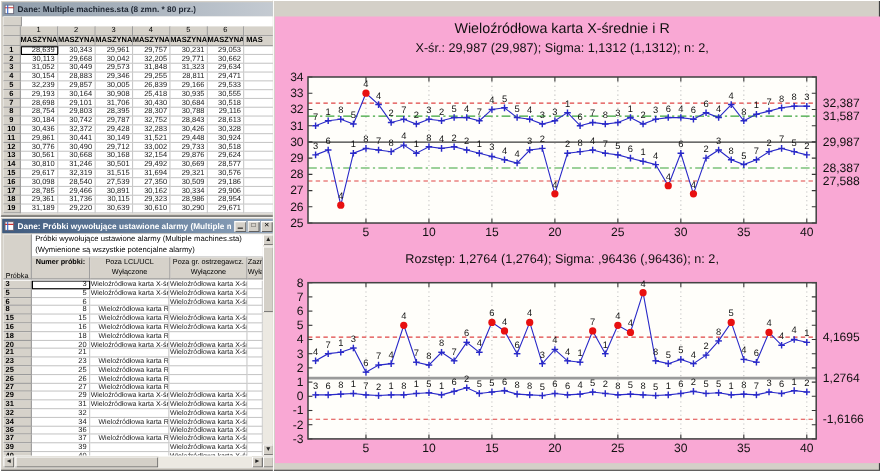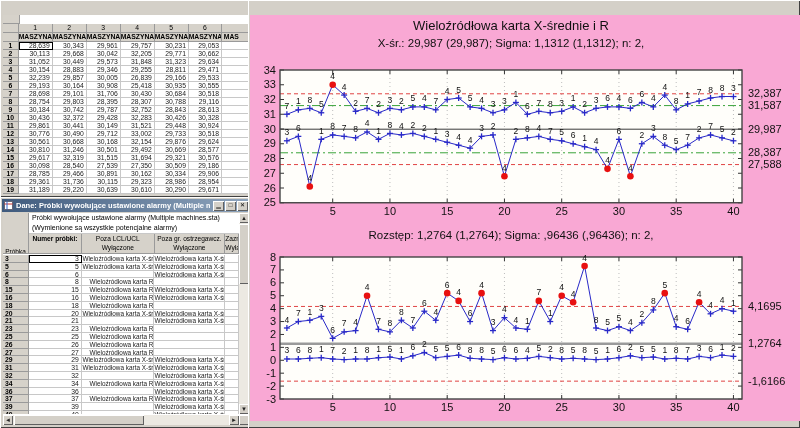--- a/index.html
+++ b/index.html
@@ -31,20 +31,28 @@
   
   .ct{font-size:13px;fill:#111;}
   .cs{font-size:11.5px;fill:#111;}
   text{font-family:"Liberation Sans",sans-serif;}
   .icon-svg{flex:0 0 auto;}
 </style>
 </head>
 <body>
 
 <div class="win" id="win1" style="left:0;top:0;width:258px;height:197px;">
+  <div class="tbar inactive">
+    <svg class="icon-svg" width="9" height="9">
+      <rect x="0.5" y="0.5" width="8" height="8" fill="#fff" stroke="#667"></rect>
+      <line x1="0.5" y1="3" x2="8.5" y2="3" stroke="#c33"></line>
+        <line x1="3" y1="0.5" x2="3" y2="8.5" stroke="#36c"></line>
+    </svg>
+    <span class="ttext">Dane: Multiple machines.sta (8 zmn. * 80 prz.)</span>
+  </div>
   <div class="client" id="w1-client" style="left:3px;top:15px;width:252px;height:179px;">
       <div style="height: 9px; background: rgb(255, 255, 255); display: flex;">
         <div class="gcell ghead" style="width: 17px; height: 9px;"></div>
       </div>
       <div class="grow">
         <div class="gcell ghead" style="width: 17px; height: 9px; line-height: 8px;"></div>
         <div class="gcell ghead" style="width: 37px; height: 9px; line-height: 8px;">1</div>
         <div class="gcell ghead" style="width: 37px; height: 9px; line-height: 8px;">2</div>
         <div class="gcell ghead" style="width: 37px; height: 9px; line-height: 8px;">3</div>
         <div class="gcell ghead" style="width: 37px; height: 9px; line-height: 8px;">4</div>

